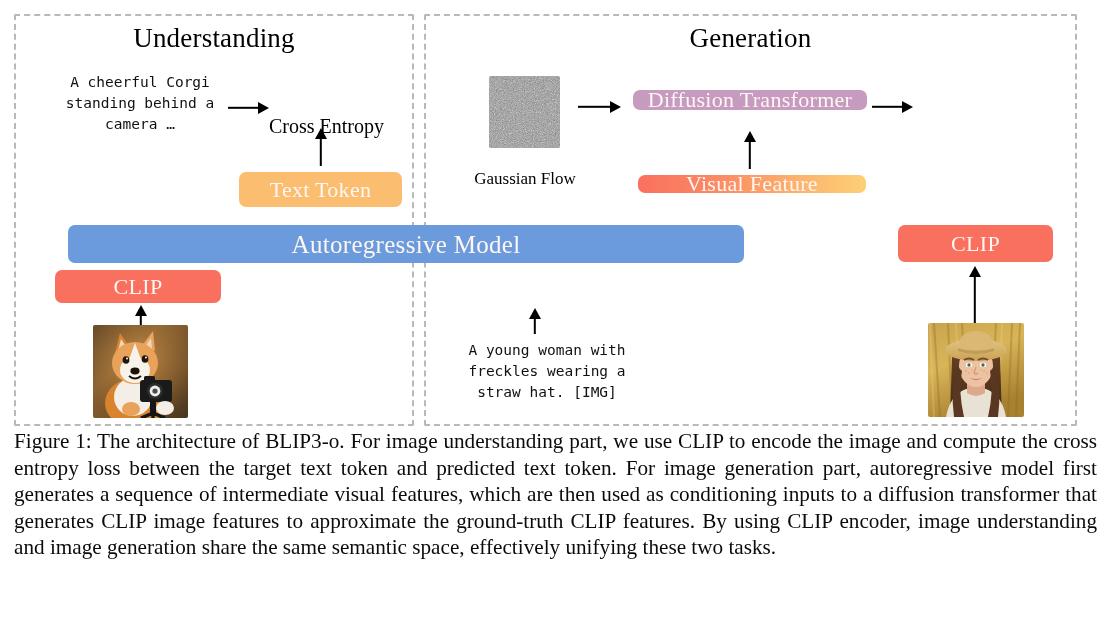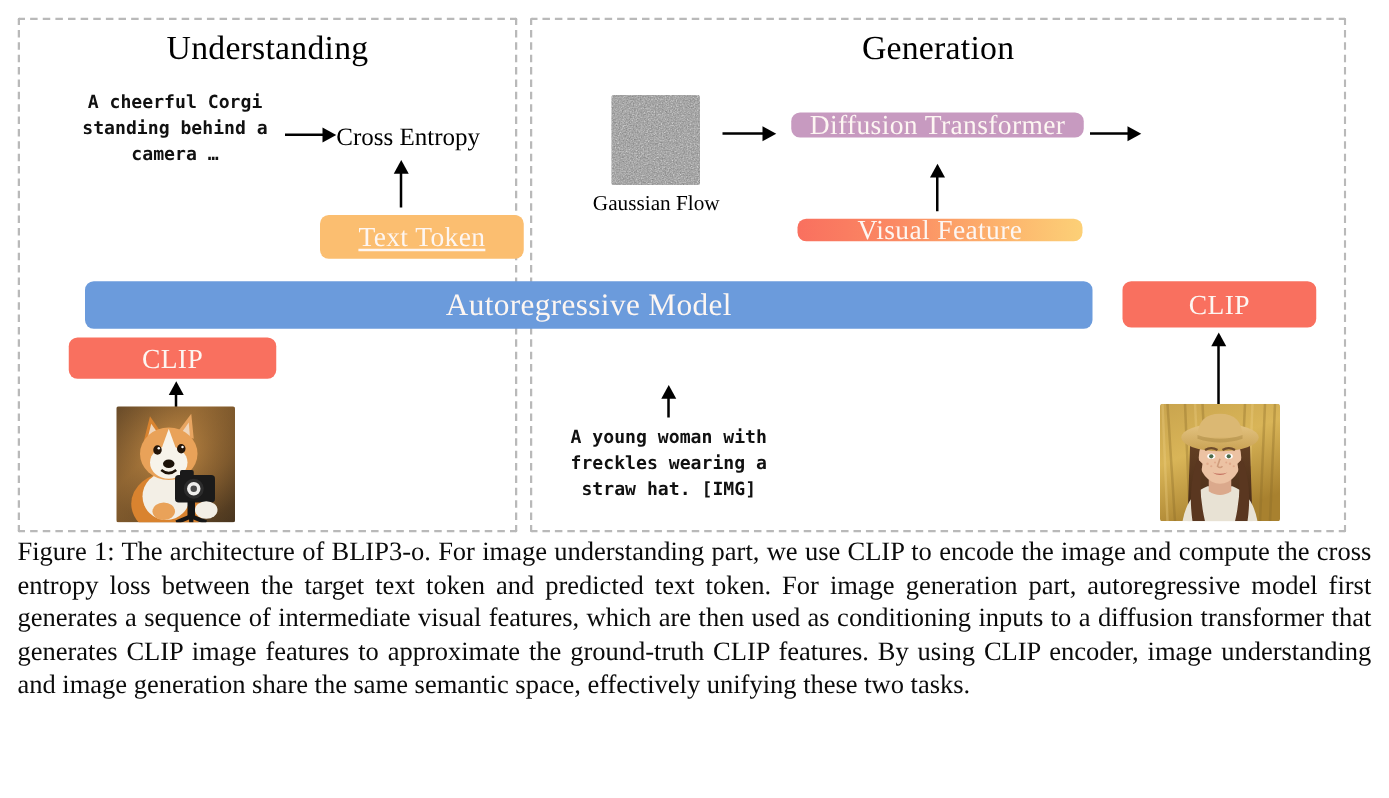--- a/index.html
+++ b/index.html
@@ -51,52 +51,53 @@
     border-radius: 7px;
     display: flex;
     align-items: center;
     justify-content: center;
     color: #fdf6f2;
     font-size: 22px;
     line-height: 1;
     white-space: nowrap;
     letter-spacing: .3px;
   }
-  #box-text-token        { left: 256px; top: 172px; width: 163px; height: 35px; background: #fbbe70; text-decoration: underline; }
-  #box-autoregressive    { left: 68px;  top: 225px; width: 806px; height: 38px; background: #6b9bdc; font-size: 25px; }
+  #box-text-token        { left: 239px; top: 172px; width: 163px; height: 35px; background: #fbbe70; }
+  #box-autoregressive    { left: 68px;  top: 225px; width: 676px; height: 38px; background: #6b9bdc; font-size: 25px; }
   #box-clip-left         { left: 55px;  top: 270px; width: 166px; height: 33px; background: #f9705f; }
   #box-text-embedding    { left: 439px; top: 270px; width: 190px; height: 33px; background: #fbbe70; }
   #box-visual-feature    { left: 638px; top: 175px; width: 228px; height: 18px; background: linear-gradient(90deg,#f9705f 0%, #fb8a63 35%, #fdb26c 70%, #fcd077 100%); }
   #box-diffusion         { left: 633px; top: 90px;  width: 234px; height: 20px; background: #c79ac0; }
   #box-clip-right        { left: 898px; top: 225px; width: 155px; height: 37px; background: #f9705f; }
 
   
   .plain-label {
     position: absolute;
     font-size: 20px;
     line-height: 24px;
     white-space: nowrap;
+    margin-top: 16px;
   }
   #label-cross-entropy { left: 269px; top: 98px; }
   #label-flow-matching { left: 917px; top: 99px; }
   #label-gaussian-noise{ left: 470px; top: 151px; width: 110px; text-align: center; font-size: 17px; }
 
   
   .prompt {
     position: absolute;
     font-family: "DejaVu Sans Mono", monospace;
-    font-weight: bold;
+    font-weight: normal;
     font-size: 14.5px;
     line-height: 21px;
     text-align: center;
     white-space: pre-line;
     color: #111;
   }
   #prompt-understanding { left: 45px;  top: 72px;  width: 190px; }
-  #prompt-generation    { left: 440px; top: 340px; width: 190px; }
+  #prompt-generation    { left: 452px; top: 340px; width: 190px; }
 
   
   .arrow-h, .arrow-v { position: absolute; }
   .arrow-h .shaft {
     position: absolute; left: 0; top: 50%;
     height: 2.4px; background: #000; transform: translateY(-50%);
   }
   .arrow-h .head {
     position: absolute; top: 50%; transform: translateY(-50%);
     width: 0; height: 0;

